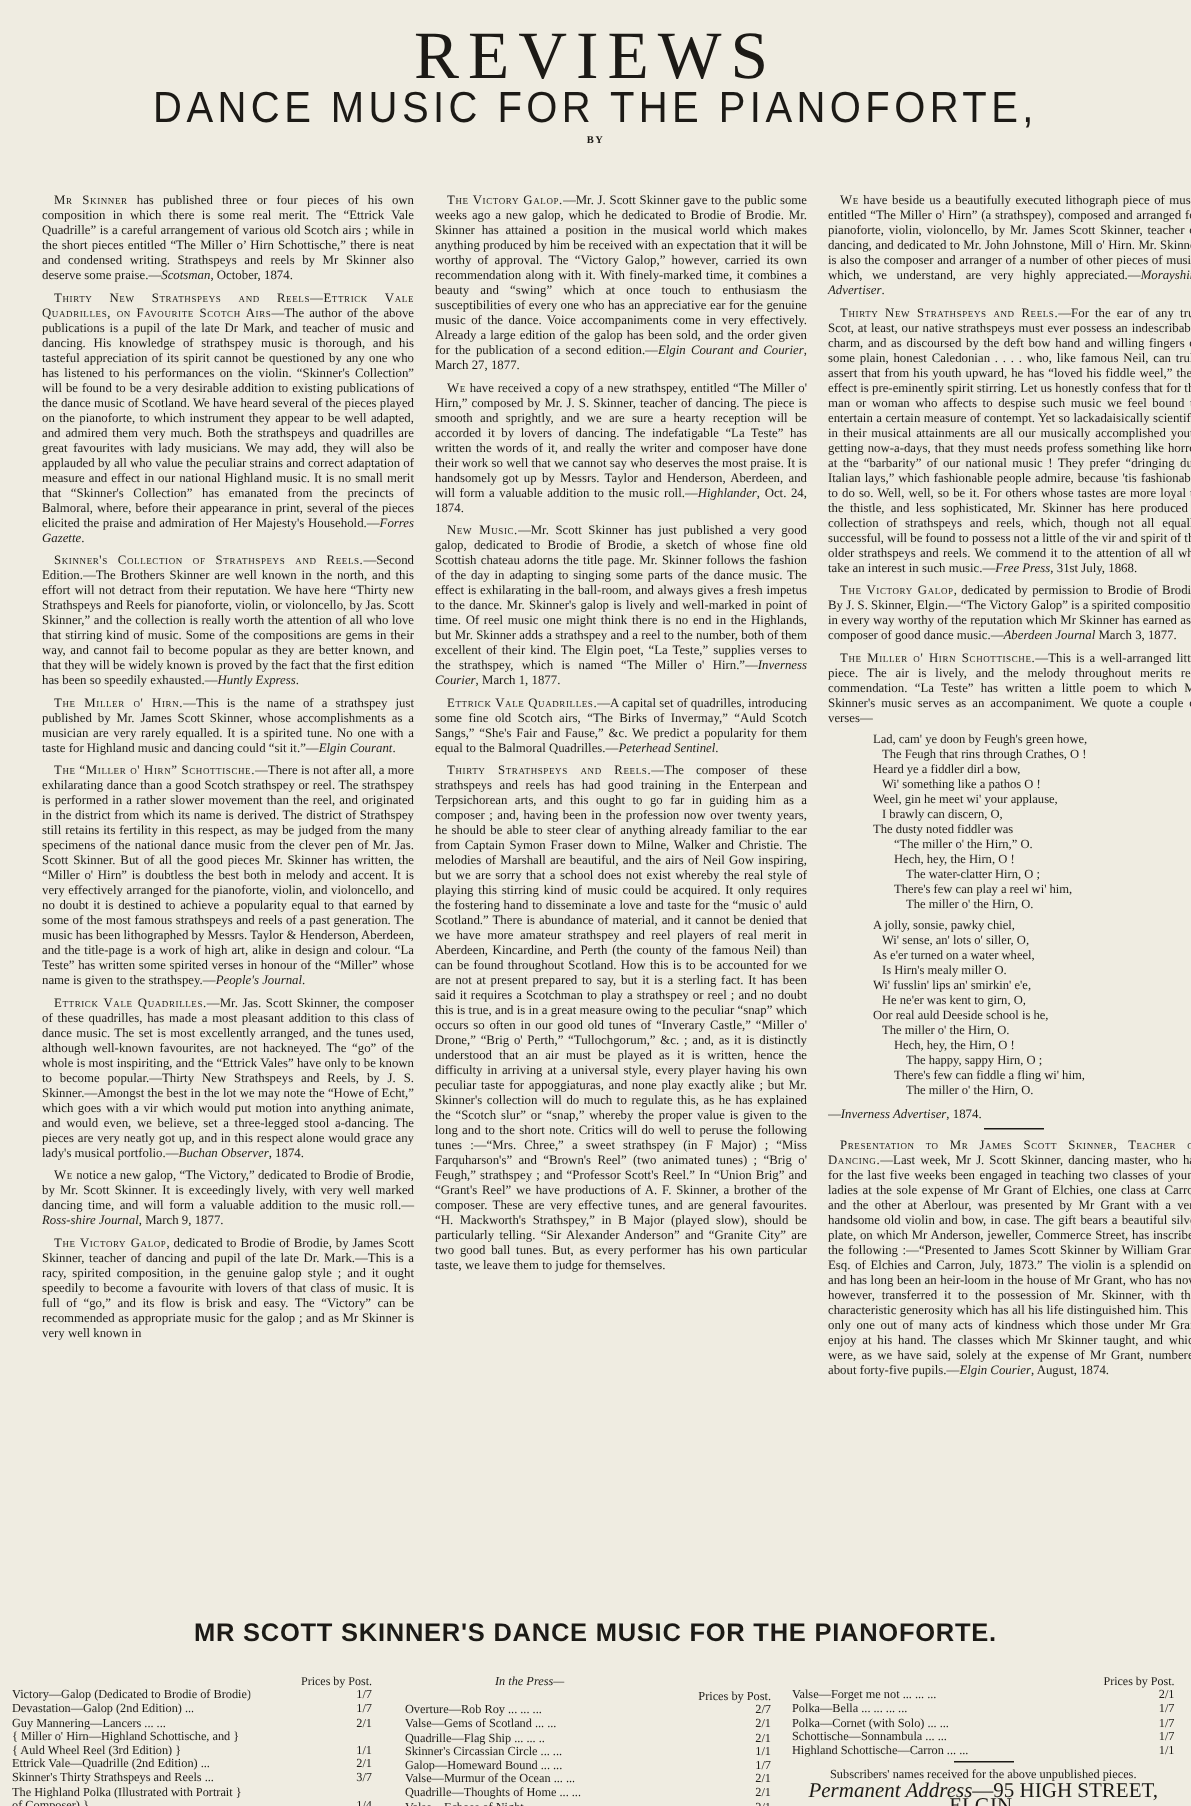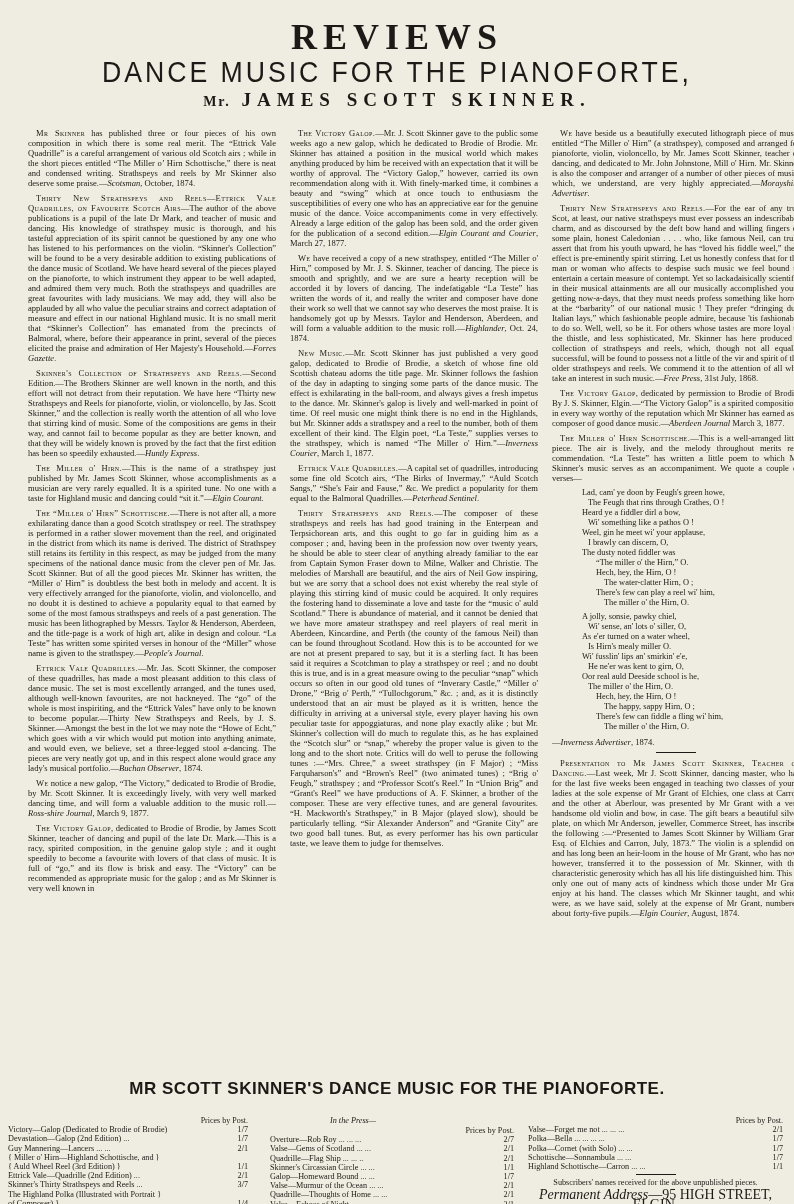--- a/index.html
+++ b/index.html
@@ -5,21 +5,21 @@
   html, body { margin:0; padding:0; }
   body {
     width:794px; height:1204px; overflow:hidden;
     background:#efece1;
     color:#1c1a16;
     font-family:"Liberation Serif","DejaVu Serif",serif;
     position:relative;
   }
   .page { position:absolute; left:0; top:0; width:794px; height:1204px; }
   .header { text-align:center; position:absolute; top:18px; left:0; width:794px; }
-  .h-reviews { font-size:36px; letter-spacing:6px; line-height:38px; font-weight:bold; }
+  .h-reviews { font-size:45px; letter-spacing:6px; line-height:38px; font-weight:normal; }
   .h-of, .h-by { font-size:7px; font-weight:bold; line-height:9px; letter-spacing:1px; }
   .h-dance { font-size:29px; letter-spacing:3.2px; line-height:33px; font-family:"Liberation Sans Narrow","Liberation Sans",sans-serif; transform:scaleX(0.92); transform-origin:center; }
   .h-author { font-size:19px; font-weight:bold; letter-spacing:6px; line-height:22px; }
   .h-author .sc { font-size:14px; letter-spacing:2px; }
 
   .cols { position:absolute; top:128px; left:28px; width:772px; height:940px; display:flex; gap:14px; }
   .col { width:248px; font-size:8.55px; line-height:10px; text-align:justify; hyphens:auto; }
   .col p { margin:0 0 5px 0; text-indent:8px; }
   .col p.noind { text-indent:0; }
   .lead { font-variant:small-caps; letter-spacing:0.4px; }
@@ -41,24 +41,21 @@
   .center { text-align:center; }
 </style>
 </head>
 <body>
 
 <div class="page">
 
   <div class="header">
     <div class="h-reviews">REVIEWS</div>
     <div class="h-dance">DANCE MUSIC FOR THE PIANOFORTE,</div>
-    <div class="h-author">
-      <span class="sc">Mr.</span>
-      <span>JAMES SCOTT SKINNER.</span>
-    </div>
+    <div class="h-by">BY</div>
   </div>
 
   <div class="cols">
     <div class="col" id="col0">
         <p><span class="lead">Mr Skinner</span><span> has published three or four pieces of his own composition in which there is some real merit. The “Ettrick Vale Quadrille” is a careful arrangement of various old Scotch airs ; while in the short pieces entitled “The Miller o’ Hirn Schottische,” there is neat and condensed writing. Strathspeys and reels by Mr Skinner also deserve some praise.—</span><span class="src">Scotsman</span><span>, October, 1874.</span></p>
         <p><span class="lead">Thirty New Strathspeys and Reels—Ettrick Vale Quadrilles, on Favourite Scotch Airs</span><span>—The author of the above publications is a pupil of the late Dr Mark, and teacher of music and dancing. His knowledge of strathspey music is thorough, and his tasteful appreciation of its spirit cannot be questioned by any one who has listened to his performances on the violin. “Skinner's Collection” will be found to be a very desirable addition to existing publications of the dance music of Scotland. We have heard several of the pieces played on the pianoforte, to which instrument they appear to be well adapted, and admired them very much. Both the strathspeys and quadrilles are great favourites with lady musicians. We may add, they will also be applauded by all who value the peculiar strains and correct adaptation of measure and effect in our national Highland music. It is no small merit that “Skinner's Collection” has emanated from the precincts of Balmoral, where, before their appearance in print, several of the pieces elicited the praise and admiration of Her Majesty's Household.—</span><span class="src">Forres Gazette</span><span>.</span></p>
         <p><span class="lead">Skinner's Collection of Strathspeys and Reels.</span><span>—Second Edition.—The Brothers Skinner are well known in the north, and this effort will not detract from their reputation. We have here “Thirty new Strathspeys and Reels for pianoforte, violin, or violoncello, by Jas. Scott Skinner,” and the collection is really worth the attention of all who love that stirring kind of music. Some of the compositions are gems in their way, and cannot fail to become popular as they are better known, and that they will be widely known is proved by the fact that the first edition has been so speedily exhausted.—</span><span class="src">Huntly Express</span><span>.</span></p>
         <p><span class="lead">The Miller o' Hirn.</span><span>—This is the name of a strathspey just published by Mr. James Scott Skinner, whose accomplishments as a musician are very rarely equalled. It is a spirited tune. No one with a taste for Highland music and dancing could “sit it.”—</span><span class="src">Elgin Courant</span><span>.</span></p>
         <p><span class="lead">The “Miller o' Hirn” Schottische.</span><span>—There is not after all, a more exhilarating dance than a good Scotch strathspey or reel. The strathspey is performed in a rather slower movement than the reel, and originated in the district from which its name is derived. The district of Strathspey still retains its fertility in this respect, as may be judged from the many specimens of the national dance music from the clever pen of Mr. Jas. Scott Skinner. But of all the good pieces Mr. Skinner has written, the “Miller o' Hirn” is doubtless the best both in melody and accent. It is very effectively arranged for the pianoforte, violin, and violoncello, and no doubt it is destined to achieve a popularity equal to that earned by some of the most famous strathspeys and reels of a past generation. The music has been lithographed by Messrs. Taylor &amp; Henderson, Aberdeen, and the title-page is a work of high art, alike in design and colour. “La Teste” has written some spirited verses in honour of the “Miller” whose name is given to the strathspey.—</span><span class="src">People's Journal</span><span>.</span></p>
         <p><span class="lead">Ettrick Vale Quadrilles.</span><span>—Mr. Jas. Scott Skinner, the composer of these quadrilles, has made a most pleasant addition to this class of dance music. The set is most excellently arranged, and the tunes used, although well-known favourites, are not hackneyed. The “go” of the whole is most inspiriting, and the “Ettrick Vales” have only to be known to become popular.—Thirty New Strathspeys and Reels, by J. S. Skinner.—Amongst the best in the lot we may note the “Howe of Echt,” which goes with a vir which would put motion into anything animate, and would even, we believe, set a three-legged stool a-dancing. The pieces are very neatly got up, and in this respect alone would grace any lady's musical portfolio.—</span><span class="src">Buchan Observer</span><span>, 1874.</span></p>

